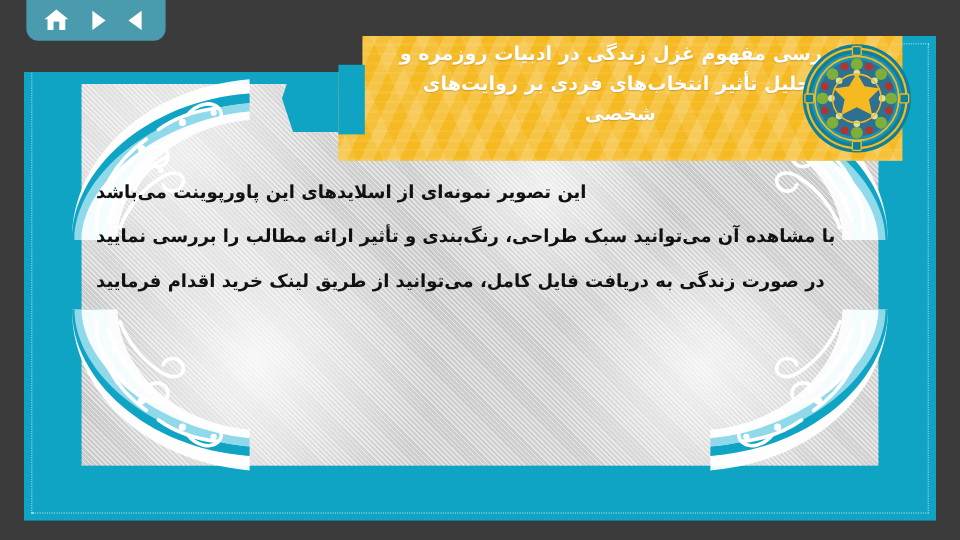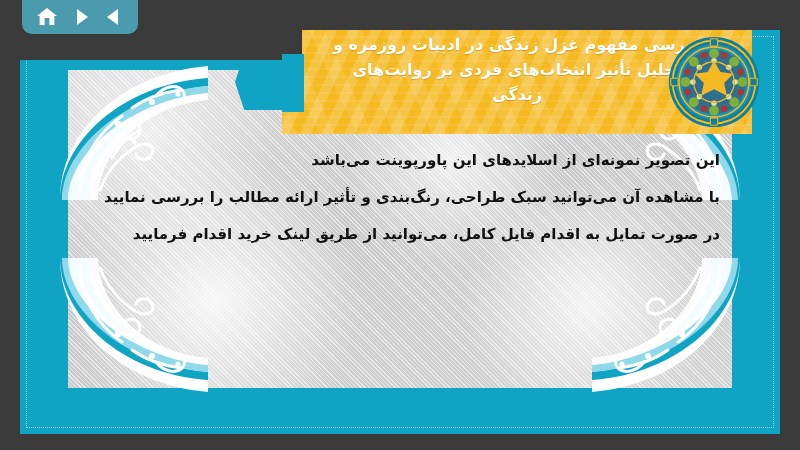--- a/index.html
+++ b/index.html
@@ -91,21 +91,21 @@
   }
   
   .tealtab{position:absolute;left:262px;top:24px;width:22px;height:58px;background:#0fa3c4;z-index:22;}
 
   
   .medallion{position:absolute;right:20px;top:6px;width:92px;height:92px;z-index:30;}
 
   
   .bodytext{
     position:absolute;left:60px;right:60px;top:112px;
-    z-index:15;direction:rtl;text-align:right;
+    z-index:15;direction:rtl;text-align:left;
     color:#1b1b1b;
   }
   .bline{
     font-size:15px;line-height:37px;font-weight:700;white-space:nowrap;
     color:#111;
   }
 
   
   .botbar{position:absolute;left:0;bottom:0;width:800px;height:16px;background:#3b3b3b;z-index:5;}
   .leftbar{position:absolute;left:0;top:0;width:20px;height:450px;background:#3b3b3b;z-index:4;}
@@ -223,21 +223,21 @@
         </g>
       </svg>
     </div>
 
     <div class="arrow"></div>
     <div class="tealtab"></div>
 
     <div class="banner">
       <div class="tline">بررسی مفهوم غزل زندگی در ادبیات روزمره و</div>
       <div class="tline">تحلیل تأثیر انتخاب‌های فردی بر روایت‌های</div>
-      <div class="tline">زندگی</div>
+      <div class="tline">شخصی</div>
     </div>
 
     <div class="tail"></div>
 
     <div class="medallion">
       <svg viewBox="0 0 100 100" width="92" height="92" aria-hidden="true">
         <circle cx="50" cy="50" r="49" fill="#0e7f9c"></circle>
         <circle cx="50" cy="50" r="45" fill="none" stroke="#f5b921" stroke-width="2"></circle>
         <circle cx="50" cy="50" r="41" fill="#1a93b4"></circle>
         <circle cx="50" cy="50" r="38" fill="none" stroke="#f5b921" stroke-width="1.6"></circle>
@@ -282,21 +282,21 @@
           <rect x="46" y="89" width="8" height="8" rx="1"></rect>
           <rect x="3" y="46" width="8" height="8" rx="1"></rect>
           <rect x="89" y="46" width="8" height="8" rx="1"></rect>
         </g>
       </svg>
     </div>
 
     <div class="bodytext">
       <div class="bline">این تصویر نمونه‌ای از اسلایدهای این پاورپوینت می‌باشد</div>
       <div class="bline">با مشاهده آن می‌توانید سبک طراحی، رنگ‌بندی و تأثیر ارائه مطالب را بررسی نمایید</div>
-      <div class="bline">در صورت تمایل به اقدام فایل کامل، می‌توانید از طریق لینک خرید اقدام فرمایید</div>
+      <div class="bline">در صورت زندگی به دریافت فایل کامل، می‌توانید از طریق لینک خرید اقدام فرمایید</div>
     </div>
 
   </div>
 
   <div class="navpill">
     <span class="nav-ico" title="prev">
       <svg width="20" height="20" viewBox="0 0 20 20" aria-hidden="true">
         <path d="M14 2 L14 18 L3 10 Z" fill="#ffffff"></path>
       </svg>
     </span>

